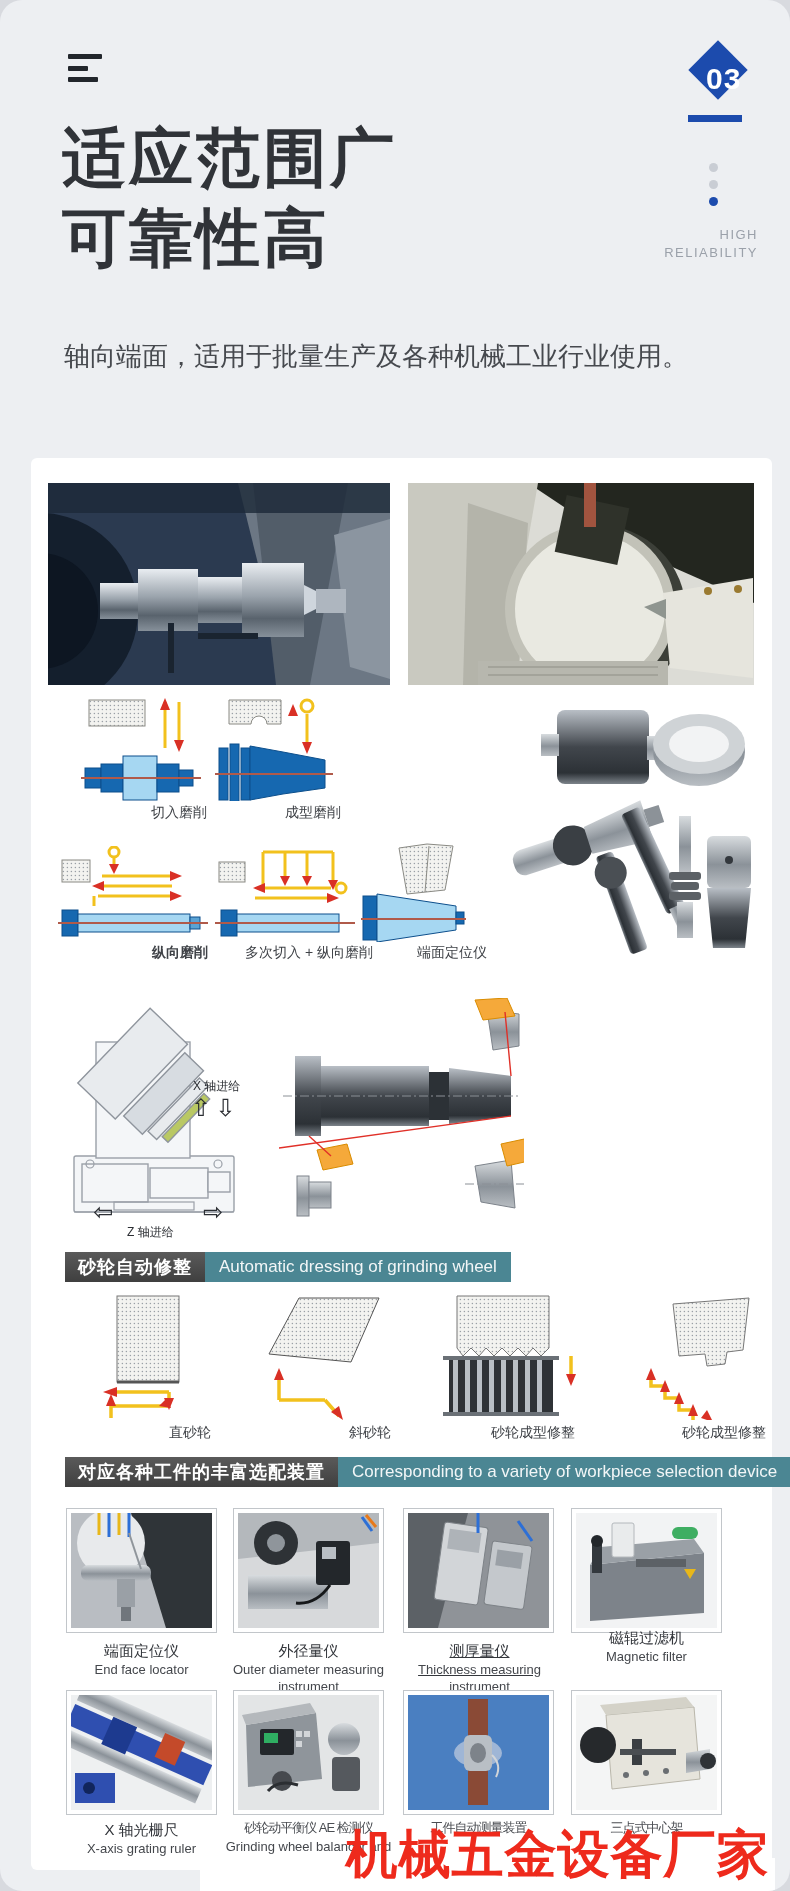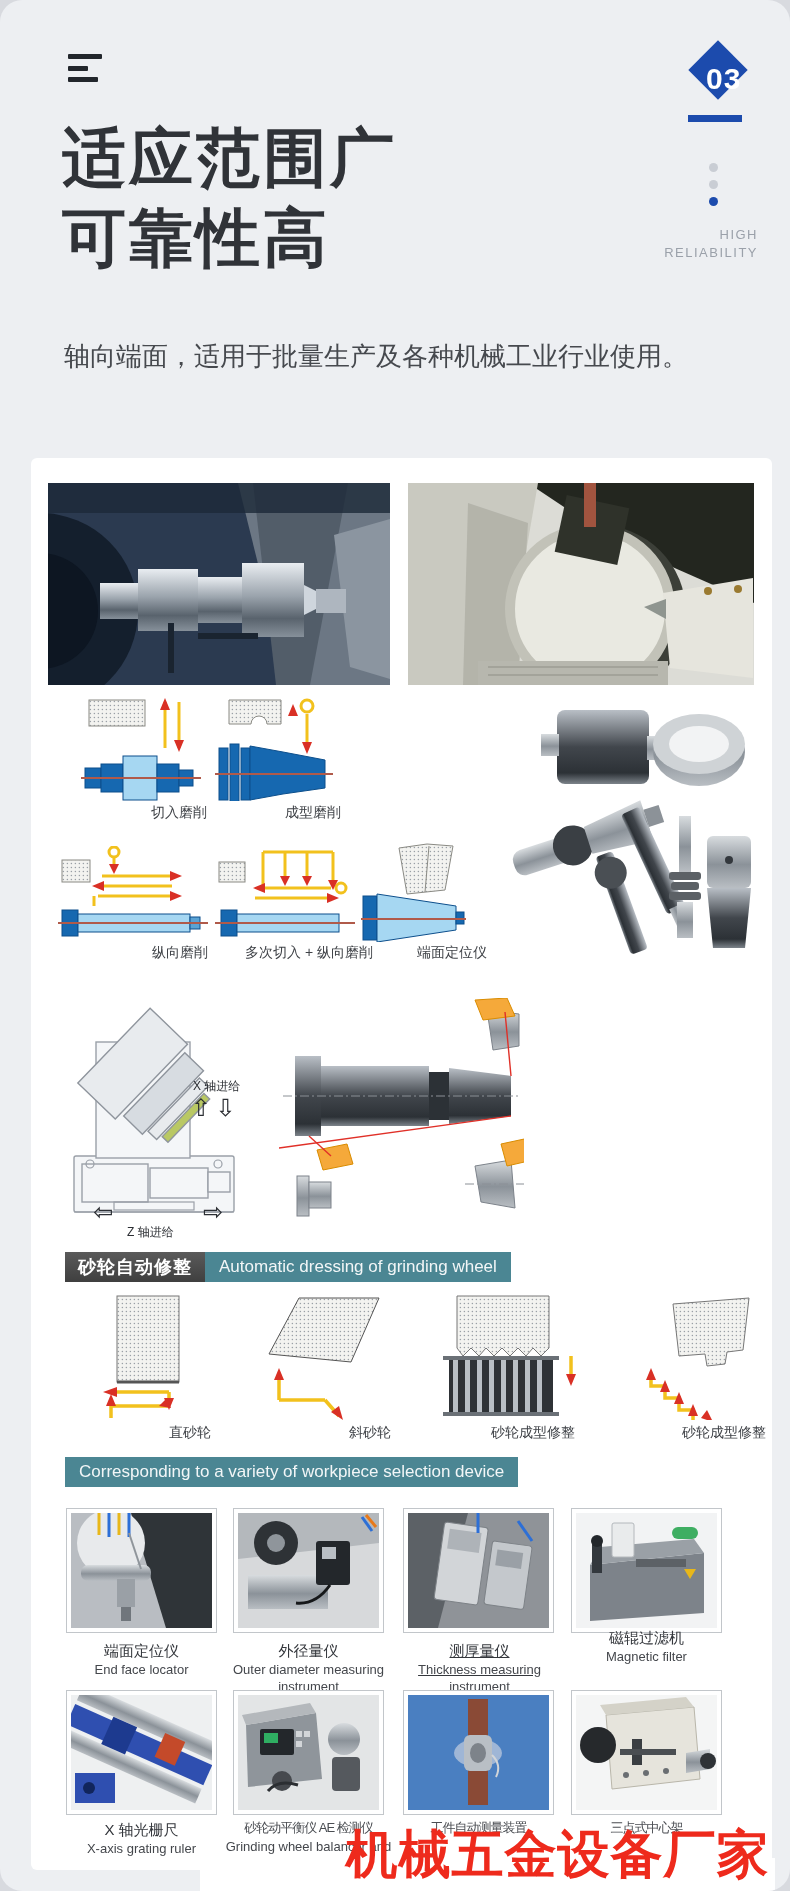--- a/index.html
+++ b/index.html
@@ -235,21 +235,21 @@
             <polygon points="124,30 112,25 112,35"></polygon>
           <polygon points="34,40 46,35 46,45"></polygon>
             <polygon points="124,50 112,45 112,55"></polygon>
         </g>
         <rect x="4" y="64" width="16" height="26" fill="#1668b0" stroke="#0d4f8c"></rect>
         <rect x="20" y="68" width="112" height="18" fill="#a6d7f2" stroke="#0d4f8c"></rect>
         <rect x="132" y="71" width="10" height="12" fill="#5ba3d4" stroke="#0d4f8c"></rect>
         <line x1="0" y1="77" x2="150" y2="77" stroke="#b05a4a" stroke-width="2"></line>
       </svg>
     </div>
-    <div class="label-s abs" style="left:27px;top:486px;width:150px;">纵向磨削</div>
+    <div class="label-s abs" style="left:27px;top:486px;width:150px;font-weight:bold;">纵向磨削</div>
 
     <div class="abs" style="left:184px;top:388px;width:150px;height:94px;">
       <svg viewBox="0 0 150 94" width="150" height="94">
         <rect x="4" y="16" width="26" height="20" fill="url(#dp)" stroke="#8a8a84"></rect>
         <g stroke="#f2c11d" stroke-width="3" fill="none">
           <line x1="48" y1="6" x2="118" y2="6"></line>
             <line x1="48" y1="6" x2="48" y2="40"></line>
           <line x1="70" y1="6" x2="70" y2="36"></line>
             <line x1="92" y1="6" x2="92" y2="36"></line>
           <line x1="118" y1="6" x2="118" y2="40"></line>
@@ -413,20 +413,21 @@
             <polygon points="34,86 29,98 39,98"></polygon>
           <polygon points="48,98 43,110 53,110"></polygon>
             <polygon points="62,110 57,122 67,122"></polygon>
             <polygon points="82,128 70,124 76,116"></polygon>
         </g>
       </svg>
     </div>
     <div class="label-s abs" style="left:605px;top:966px;width:130px;">砂轮成型修整</div>
 
     <div class="section-bar" style="top:999px;">
+      <div class="zh">对应各种工件的丰富选配装置</div>
       <div class="en">Corresponding to a variety of workpiece selection device</div>
     </div>
 
     <div class="dev-box" style="left:35px;top:1050px;">
       <svg viewBox="0 0 141 115">
         <rect width="141" height="115" fill="#b9bdc2"></rect>
         <polygon points="60,0 141,0 141,115 95,115" fill="#2f3438"></polygon>
         <circle cx="40" cy="30" r="34" fill="#e8eaec"></circle>
         <g stroke-width="3" fill="none">
           <path d="M28 0 v22" stroke="#e8b71a"></path>

